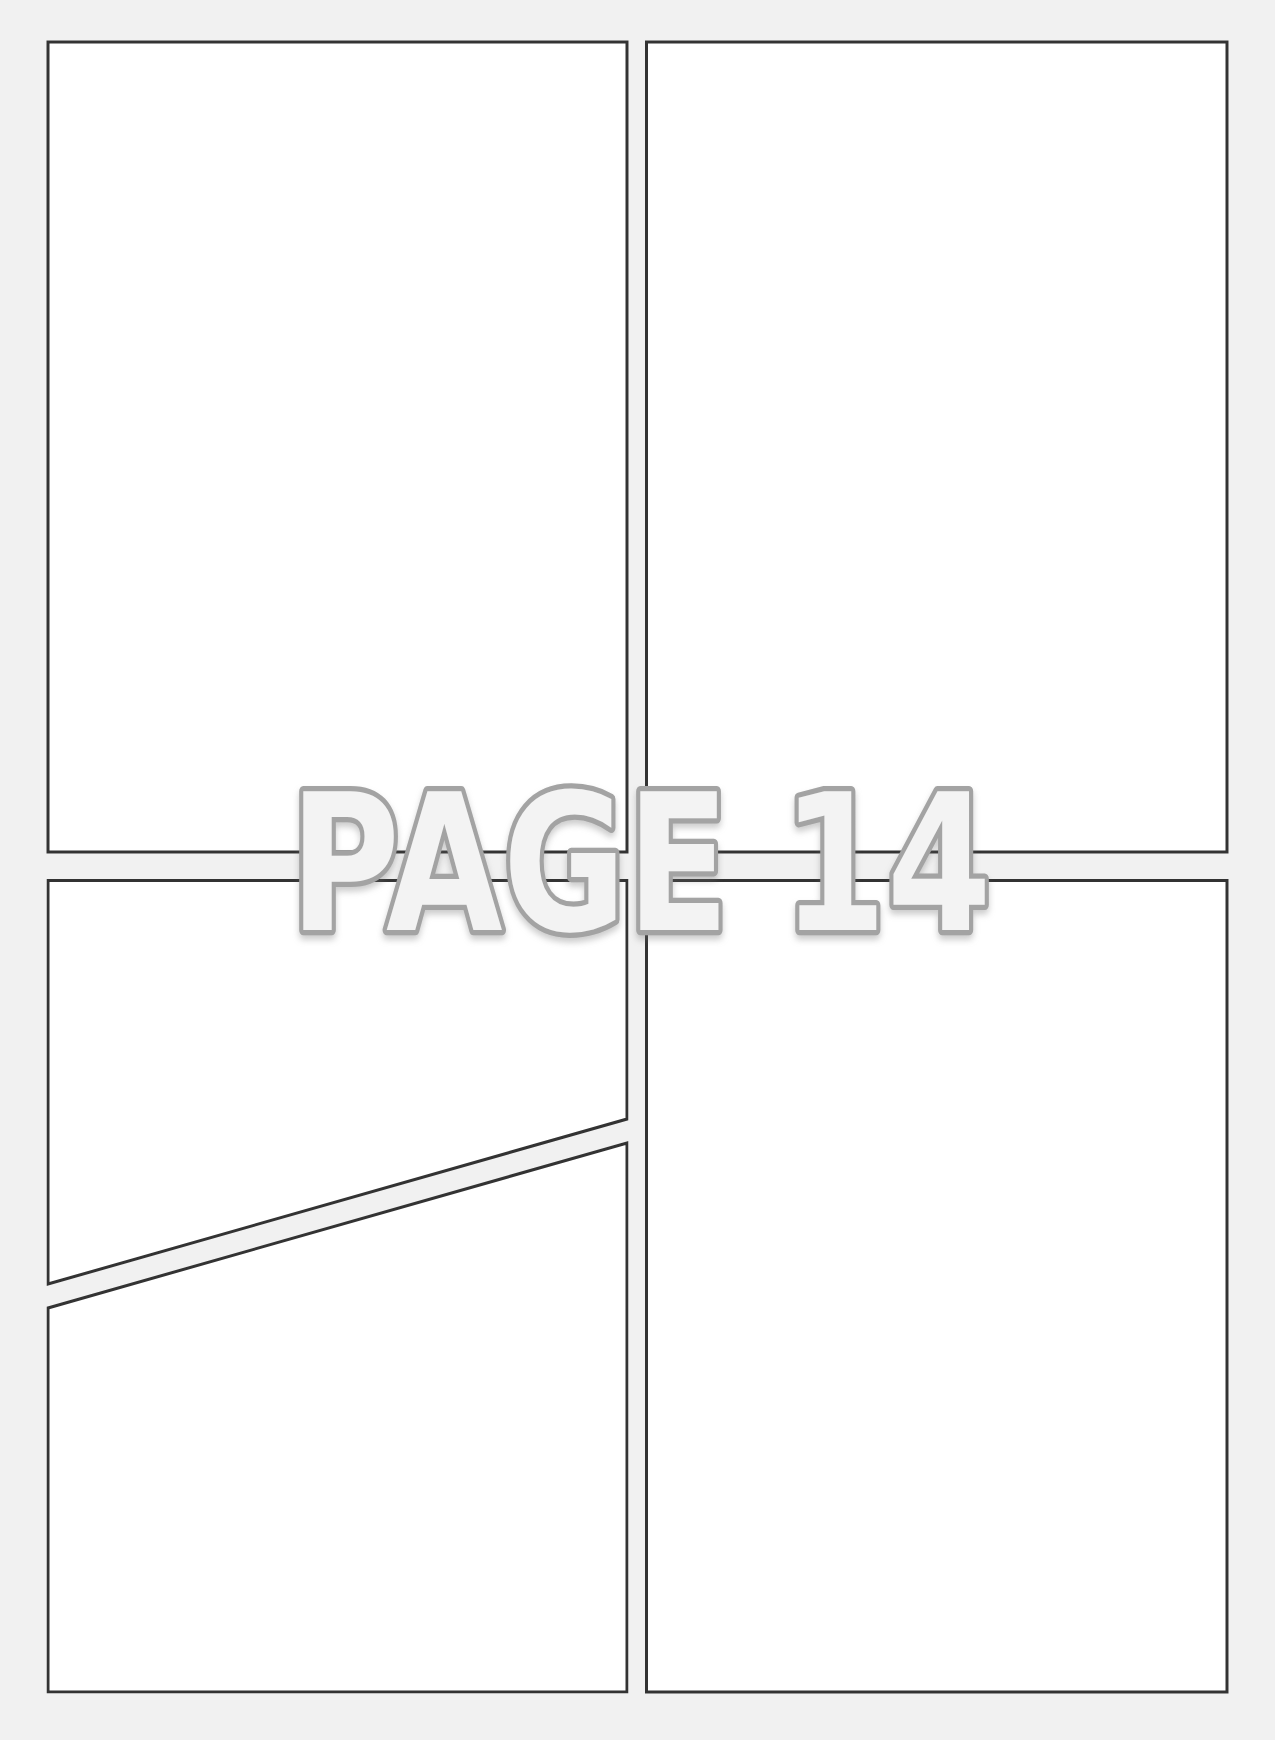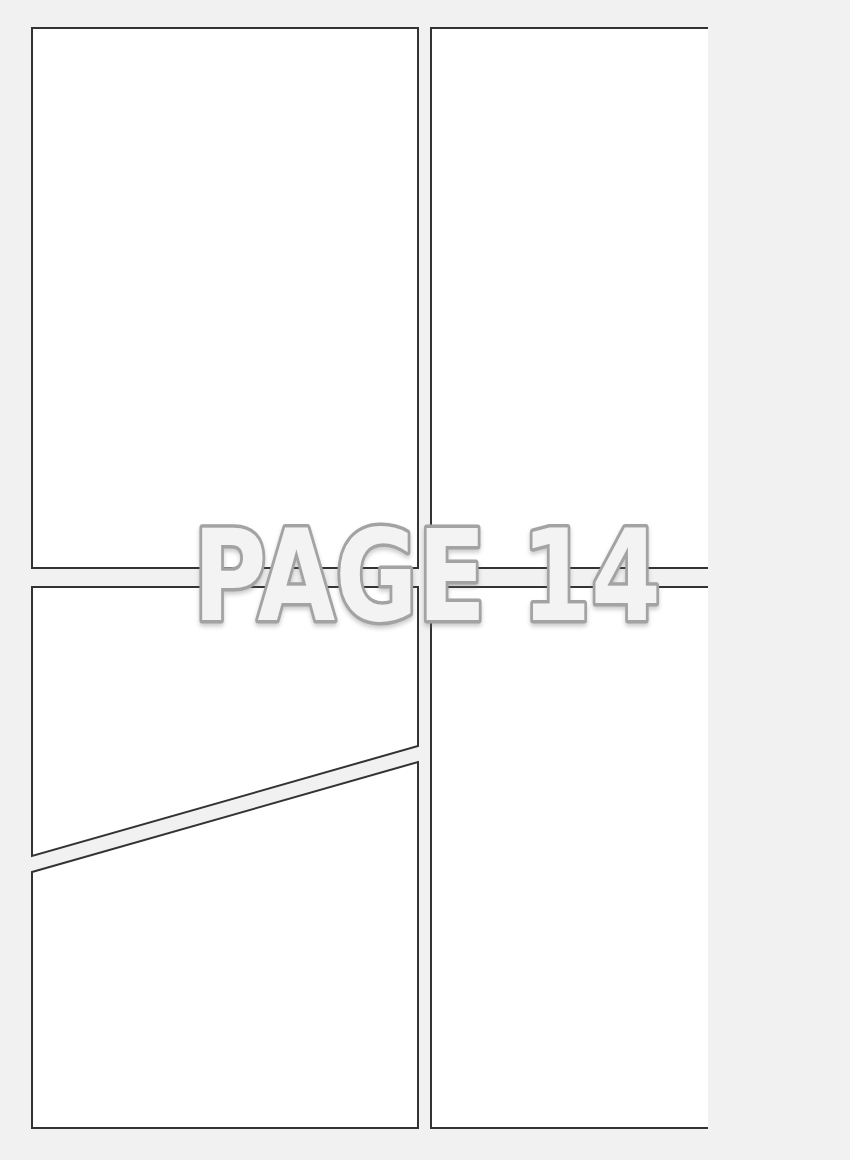--- a/index.html
+++ b/index.html
@@ -6,21 +6,21 @@
     --page-bg:#f1f1f1;
     --panel-fill:#ffffff;
     --panel-border:#333333;
     --watermark-fill:#f3f3f3;
     --watermark-outline:#a3a3a3;
   }
   html,body{margin:0;padding:0;}
   body{background:var(--page-bg);font-family:"DejaVu Sans","Liberation Sans",sans-serif;}
   .page{
     position:relative;
-    width:708px;height:1160px;
+    width:850px;height:1160px;
     background:var(--page-bg);
     overflow:hidden;
   }
   .panel{
     position:absolute;
     background:var(--panel-fill);
     border:2px solid var(--panel-border);
     box-sizing:border-box;
   }
   .panel-tl{left:31px;top:27px;width:388px;height:542px;}

